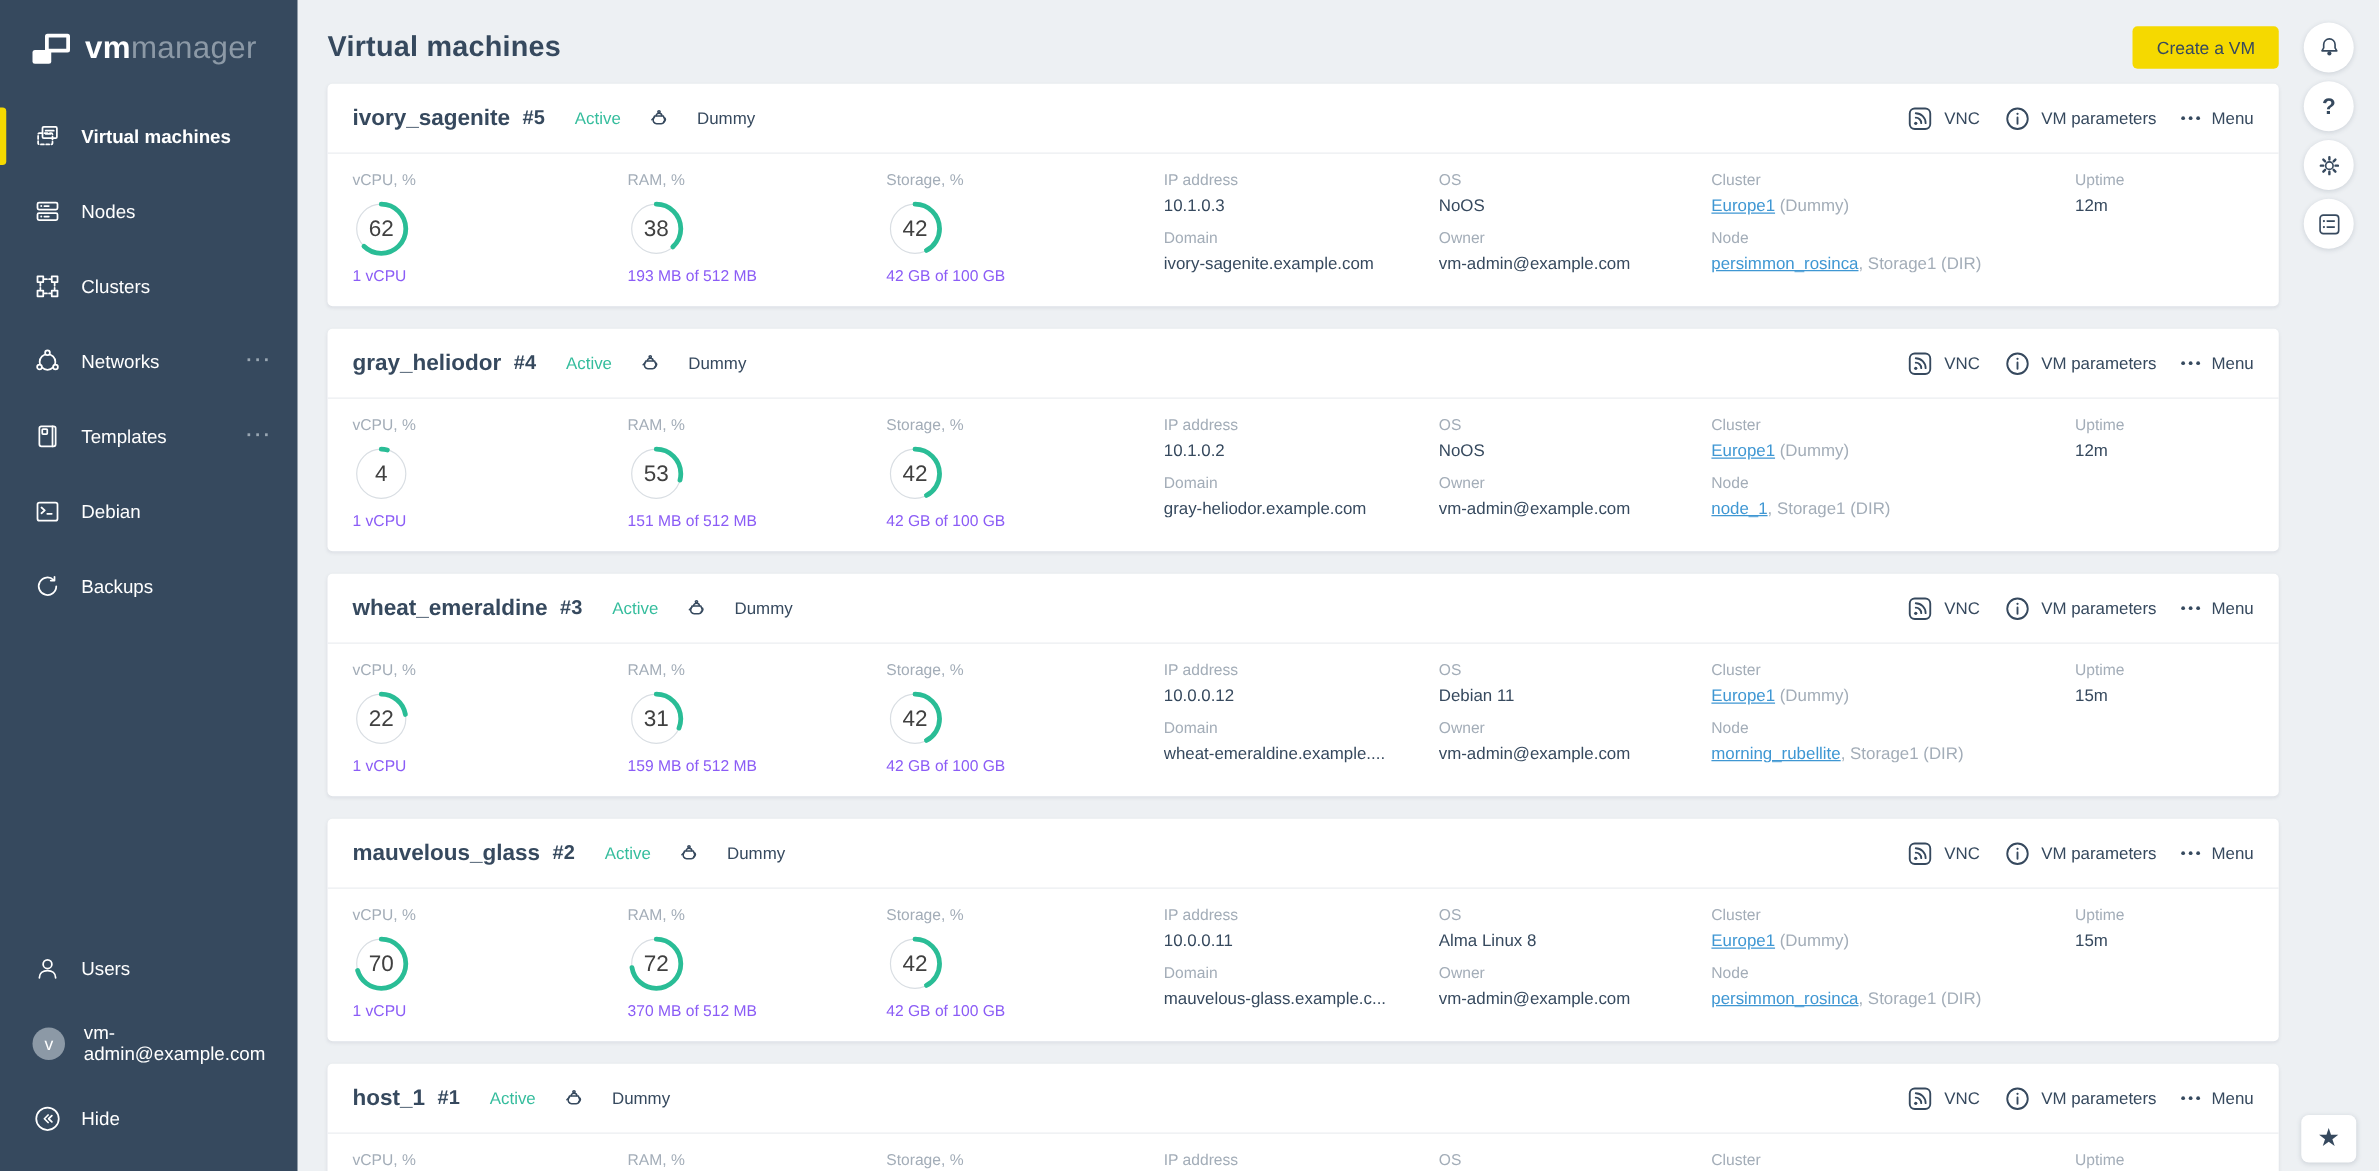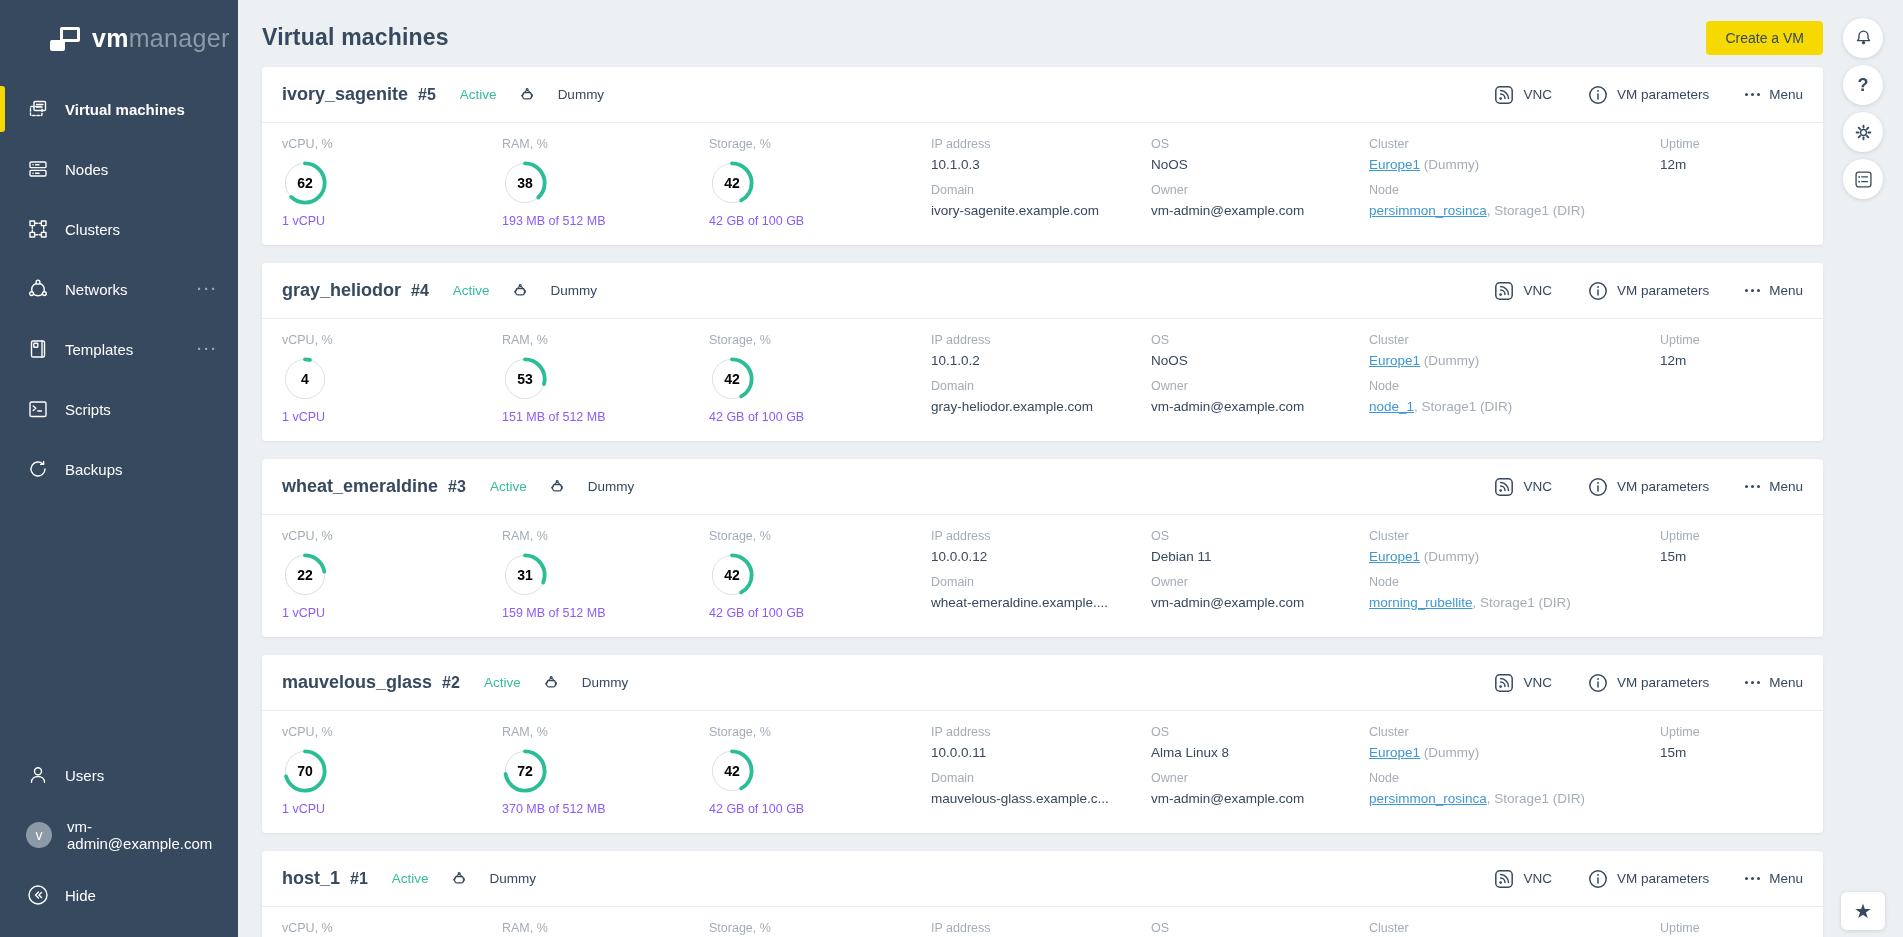--- a/index.html
+++ b/index.html
@@ -9,21 +9,21 @@
     background:#edf0f3;
     color:#36495e;
     display:flex;
     position:relative;
   }
   
   .sidebar {
     width:238px; flex-shrink:0; background:#36495e; color:#fff;
     display:flex; flex-direction:column; height:100%;
   }
-  .logo { display:flex; align-items:center; gap:12px; padding:24px 0 14px 26px;margin-left:24px; }
+  .logo { display:flex; align-items:center; gap:12px; padding:24px 0 14px 26px; }
   .logo-mark { position:relative; width:30px; height:24px; flex-shrink:0; }
   .logo-mark .back { position:absolute; right:0; top:0; width:20px; height:15px; border:3px solid #fff; border-radius:2px; }
   .logo-mark .front { position:absolute; left:0; bottom:0; width:15px; height:11px; background:#fff; border-radius:2px; }
   .brand { font-size:25px; letter-spacing:.3px; white-space:nowrap; }
   .brand b { color:#fff; font-weight:bold; }
   .brand span { color:#8c99a6; font-weight:normal; }
   .nav { padding-top:12px; }
   .nav-item {
     position:relative; display:flex; align-items:center; gap:15px;
     height:60px; padding:0 20px 0 26px; font-size:15px; cursor:pointer;
@@ -53,38 +53,38 @@
   .vm-card {
     background:#fff; border-radius:4px; box-shadow:0 1px 3px rgba(54,73,94,.10);
     height:178px; margin-bottom:18px; overflow:hidden;
   }
   .vm-card-header { height:56px; display:flex; align-items:center; padding:15px 20px; border-bottom:1px solid #ebeef1; }
   .vm-title { font-size:18px; font-weight:bold; cursor:pointer; }
   .vm-id { font-size:16px; font-weight:bold; margin-left:10px; }
   .vm-status { color:#35bd9d; font-size:13.5px; margin-left:24px; }
   .vm-tag { display:flex; align-items:center; gap:22px; margin-left:22px; font-size:13.5px; }
   .vm-tag svg { stroke:#36495e; fill:none; stroke-width:1.2; stroke-linecap:round; stroke-linejoin:round; }
-  .header-actions { margin-left:auto; display:flex; gap:36px; }
+  .header-actions { margin-left:auto; display:flex; gap:20px; }
   .action { display:flex; align-items:center; gap:9px; font-size:13.5px; cursor:pointer; }
   .action svg { stroke:#36495e; fill:none; stroke-width:1.5; stroke-linecap:round; stroke-linejoin:round; }
   .dots { display:flex; gap:3px; }
   .dots i { width:3px; height:3px; border-radius:50%; background:#36495e; }
   .vm-card-body {
     display:grid; grid-template-columns:220px 207px 222px 220px 218px 291px 1fr;
     padding:14px 20px 0 20px;
   }
   .cell-label { font-size:12.5px; color:#a3adb8; margin-bottom:9px; }
   .detail .cell-label { margin-bottom:6px; }
   .gauge { position:relative; width:46px; height:46px; margin-bottom:8px; }
   .gauge svg { width:46px; height:46px; }
   .gauge .ring { fill:#fff; stroke:#d9dee3; stroke-width:1; }
   .gauge .arc { fill:none; stroke:#2abd96; stroke-width:4; stroke-linecap:round; }
   .gauge-num {
     position:absolute; inset:0; display:flex; align-items:center; justify-content:center;
-    font-size:14px; color:#000000;font-weight:bold;
+    font-size:18px; color:#404040;
   }
   .metric-text { font-size:12.5px; color:#8b5cf6; }
   .detail-value {
     font-size:13.5px; color:#36495e; margin-bottom:11px;
     white-space:nowrap; overflow:hidden; text-overflow:ellipsis; padding-right:16px;
   }
   .detail-value .link { color:#3f97d3; cursor:pointer;text-decoration:underline; }
   .detail-value .suffix { color:#a3adb8;text-align:center; }
   
   .right-rail { position:absolute; top:0; right:0; width:80px; height:100%; }
@@ -176,21 +176,21 @@
       <span class="nav-label">Templates</span>
       <span class="nav-more">···</span>
     </div>
     <div class="nav-item">
       <span class="nav-icon">
         <svg width="22" height="22" viewBox="0 0 22 22">
             <rect x="3" y="4" width="16" height="14.5" rx="1.6"></rect>
             <path d="M6.2 8l2.6 2.3-2.6 2.3M10.8 13h3.6"></path>
           </svg>
       </span>
-      <span class="nav-label">Scripts</span>
+      <span class="nav-label">Debian</span>
     </div>
     <div class="nav-item">
       <span class="nav-icon">
         <svg width="22" height="22" viewBox="0 0 22 22">
             <path d="M18 11a7 7 0 1 1-2.1-5"></path>
             <path d="M16.6 3.4v3h-3"></path>
           </svg>
       </span>
       <span class="nav-label">Backups</span>
     </div>

